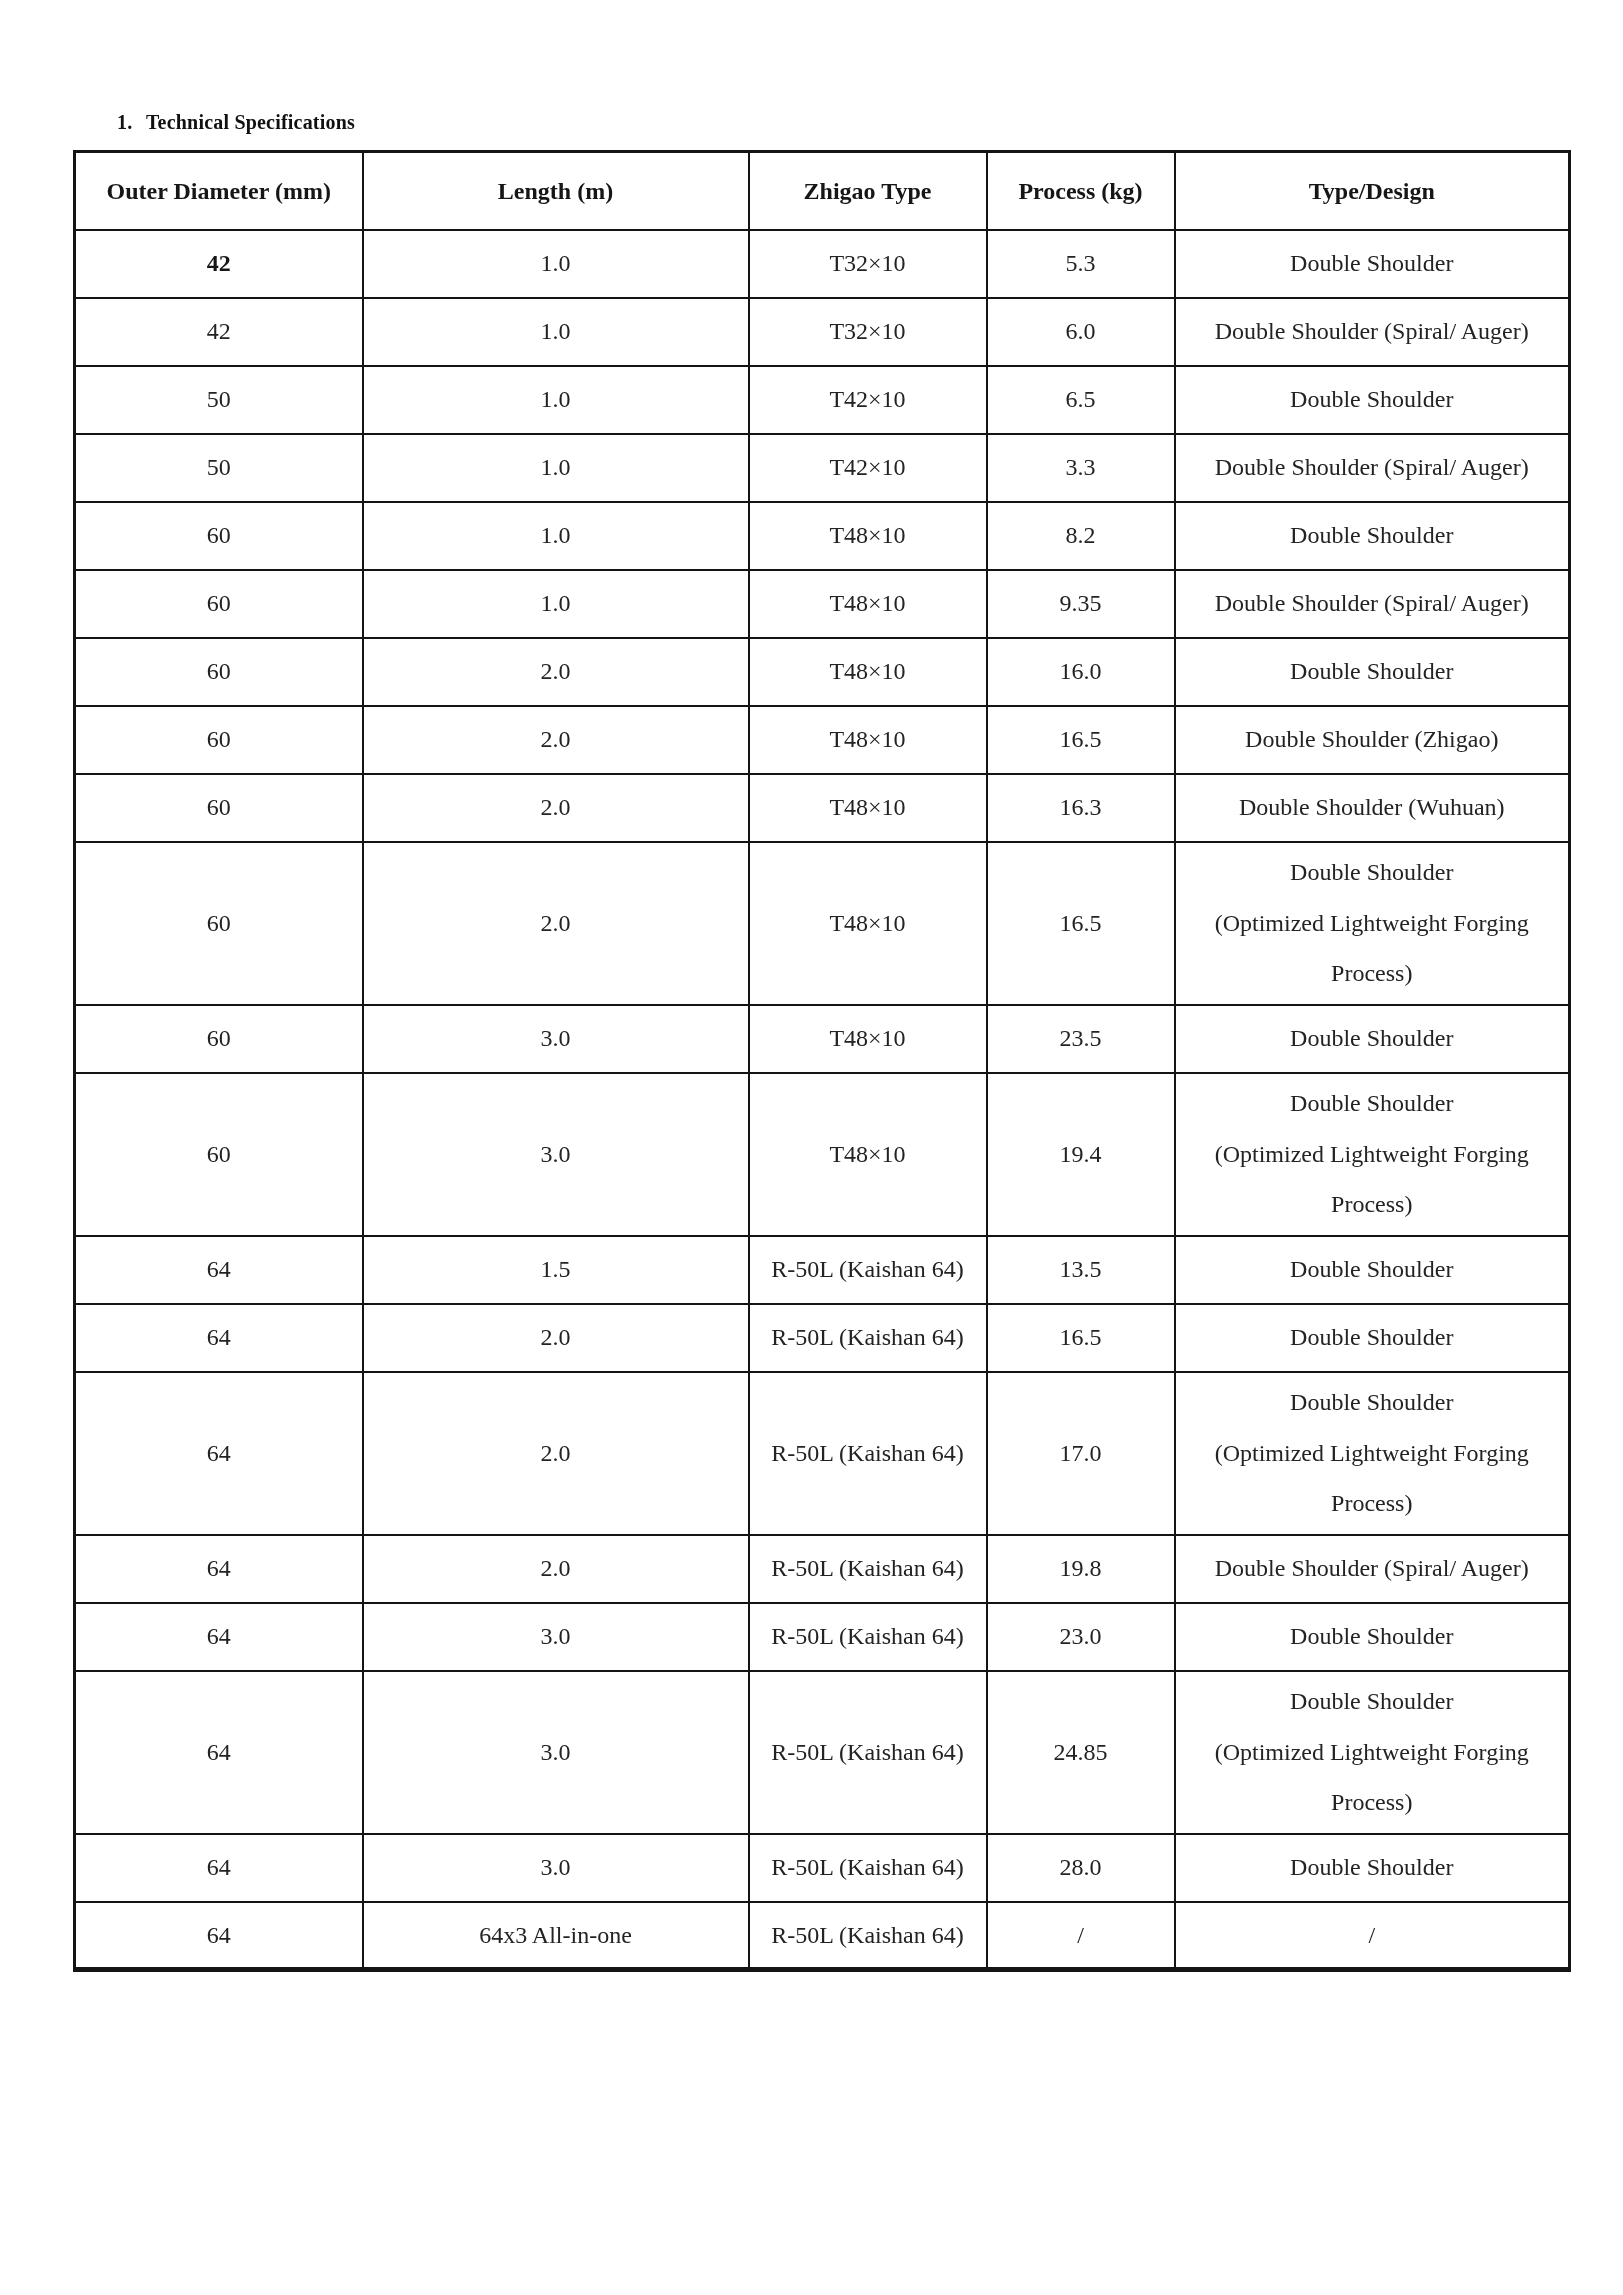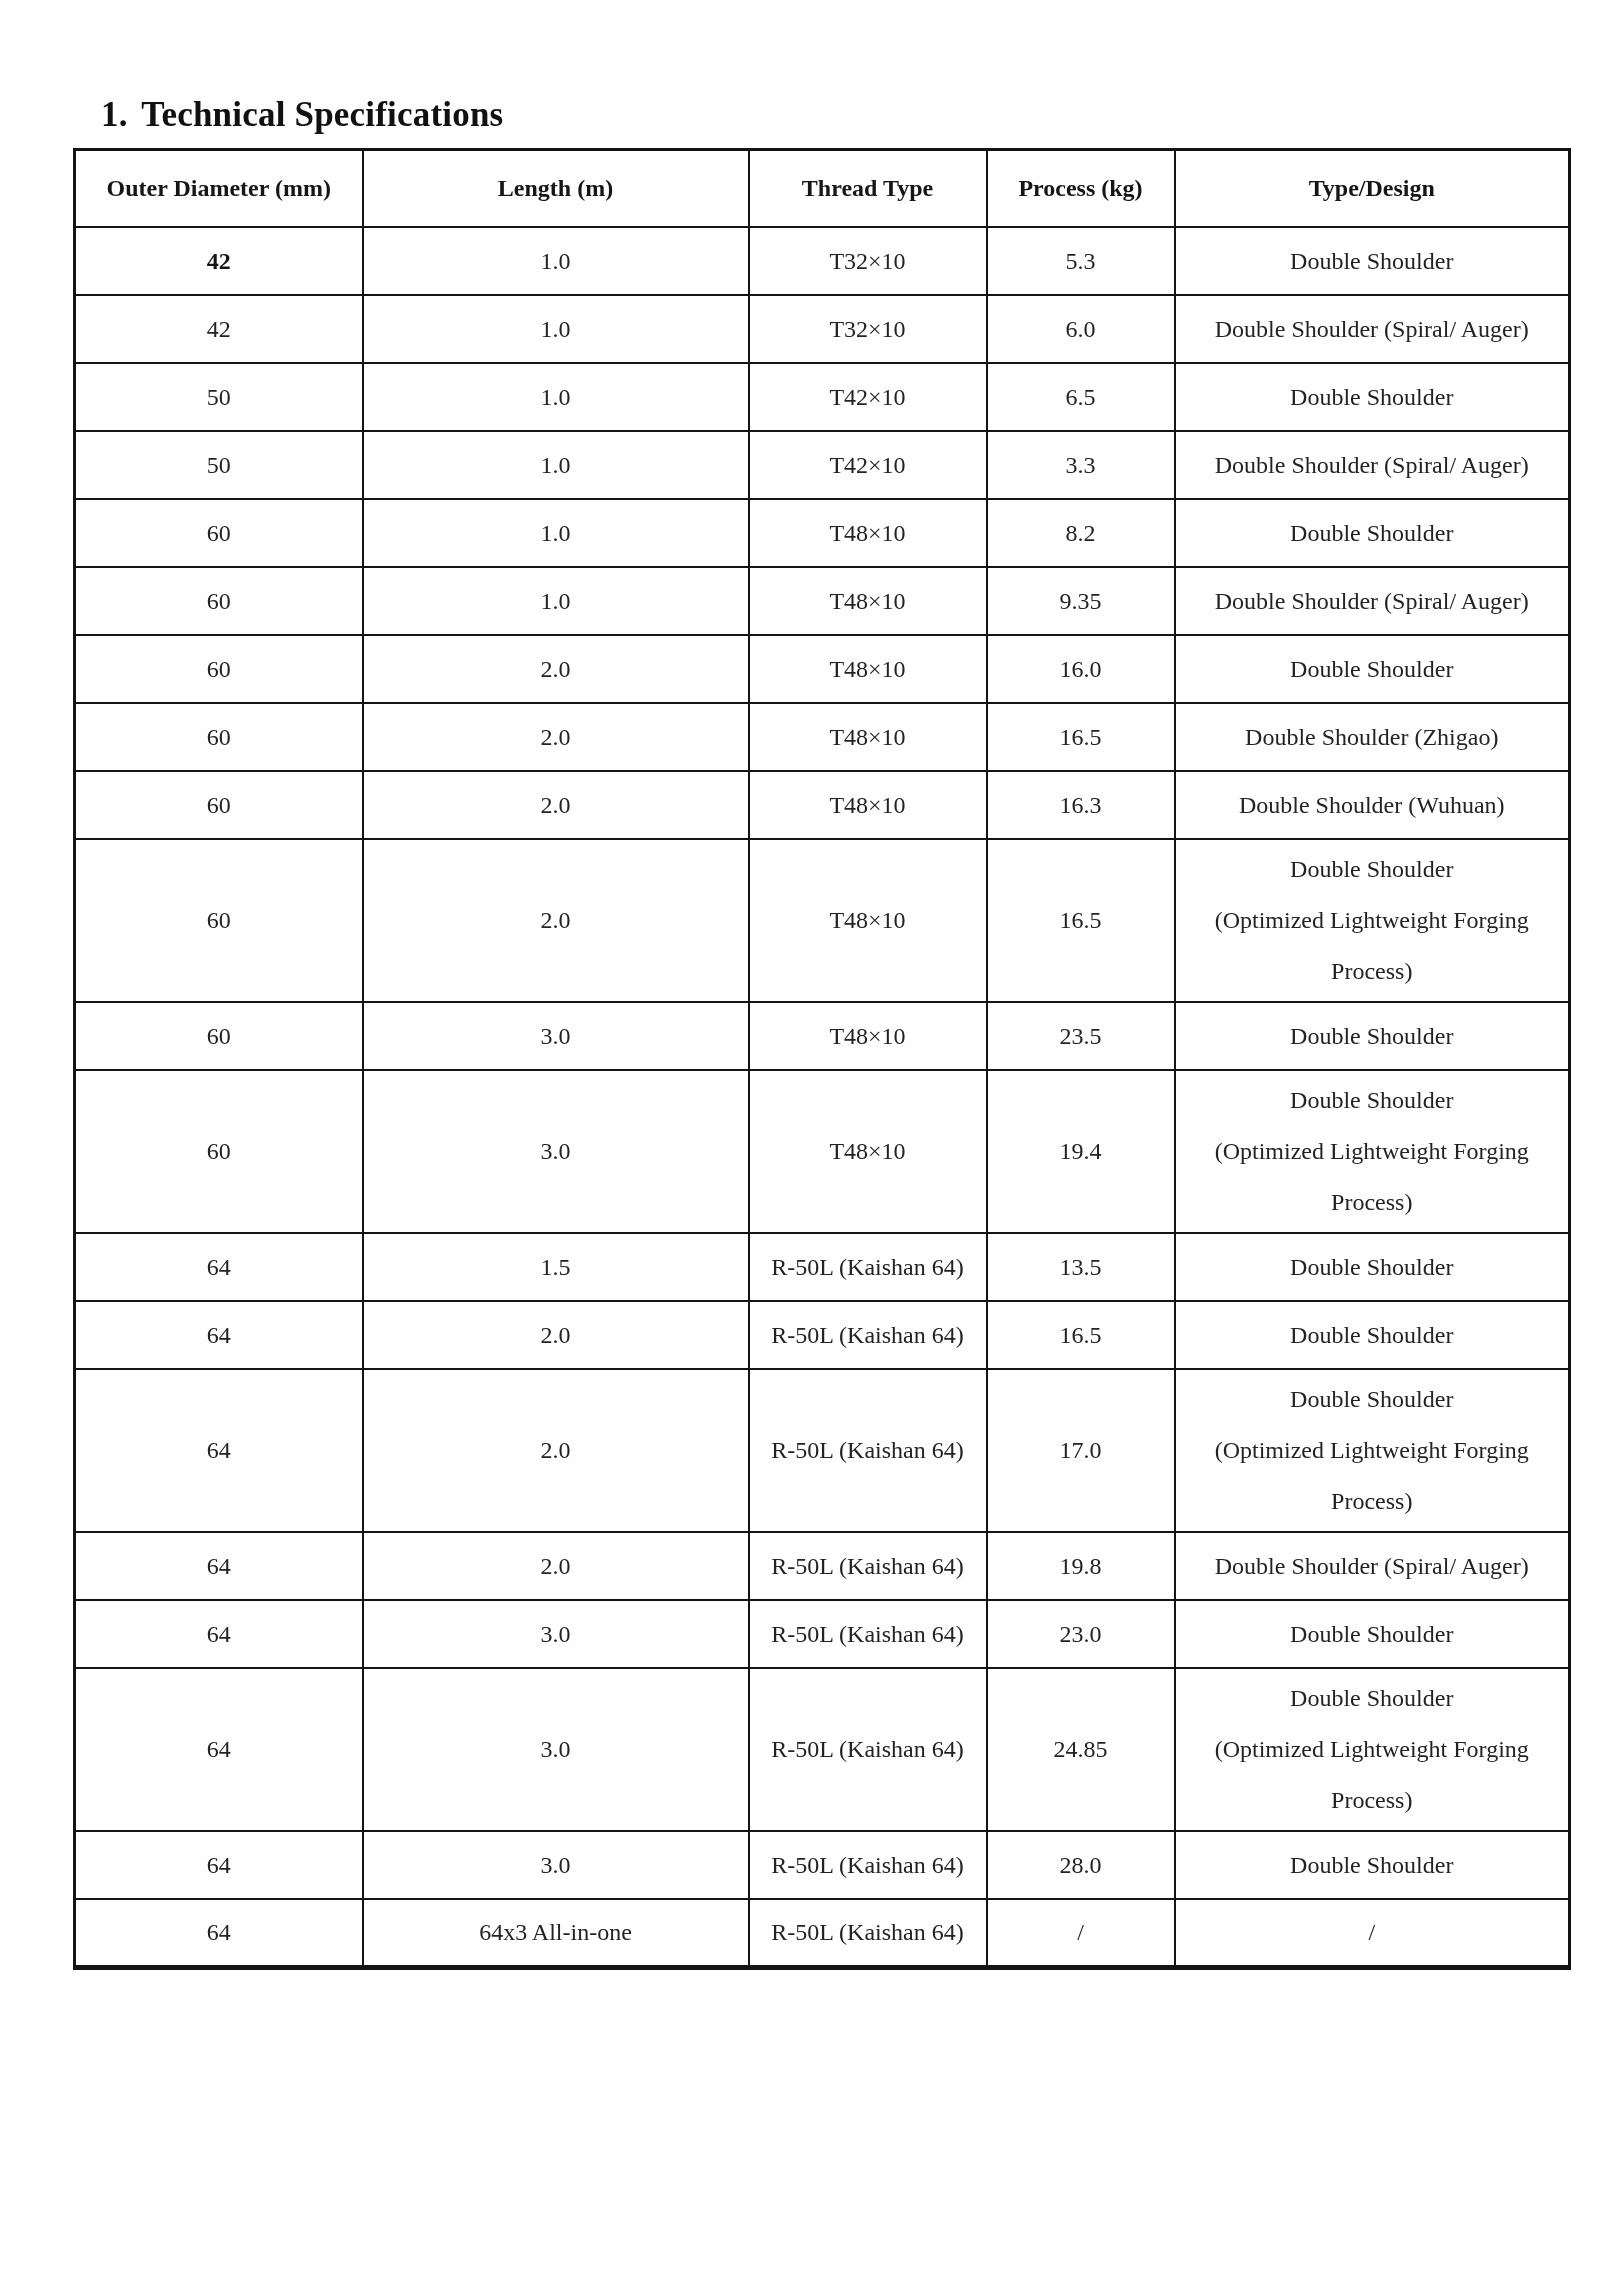--- a/index.html
+++ b/index.html
@@ -14,23 +14,23 @@
     color: #1e1e1e;
   }
   .page {
     position: relative;
     width: 1623px;
     height: 2295px;
     background: #ffffff;
     overflow: hidden;
   }
   .doc-title {
-    margin: 0;
+    margin: 16px;
     padding: 95px 0 0 101px;
-    font-size: 35px;
+    font-size: 20px;
     font-weight: 700;
     color: #111111;
     letter-spacing: 0.2px;
   }
   .doc-title .num {
     margin-right: 13.5px;
   }
   table.spec-table {
     margin: 12.7px 0 0 73px;
     width: 1494px;
@@ -76,21 +76,21 @@
       <col class="c1">
         <col class="c2">
         <col class="c3">
         <col class="c4">
         <col class="c5">
     </colgroup>
     <thead>
       <tr id="header-row">
           <th>Outer Diameter (mm)</th>
           <th>Length (m)</th>
-          <th>Thread Type</th>
+          <th>Zhigao Type</th>
           <th>Process (kg)</th>
           <th>Type/Design</th>
         </tr>
     </thead>
     <tbody id="table-body">
         <tr class="row-std">
           <td class="em">42</td>
           <td>1.0</td>
           <td>T32×10</td>
           <td>5.3</td>

